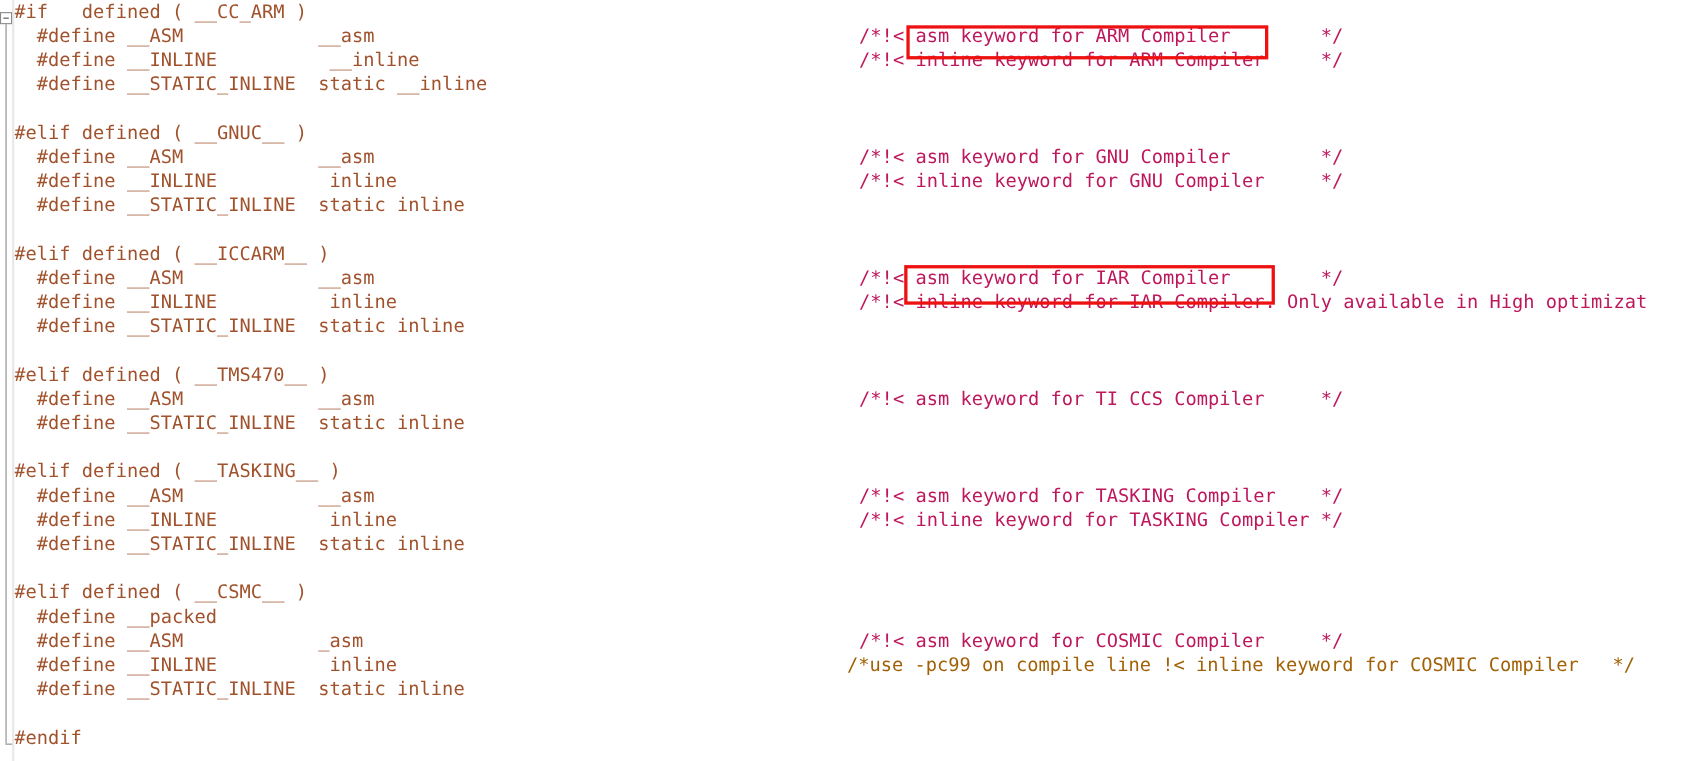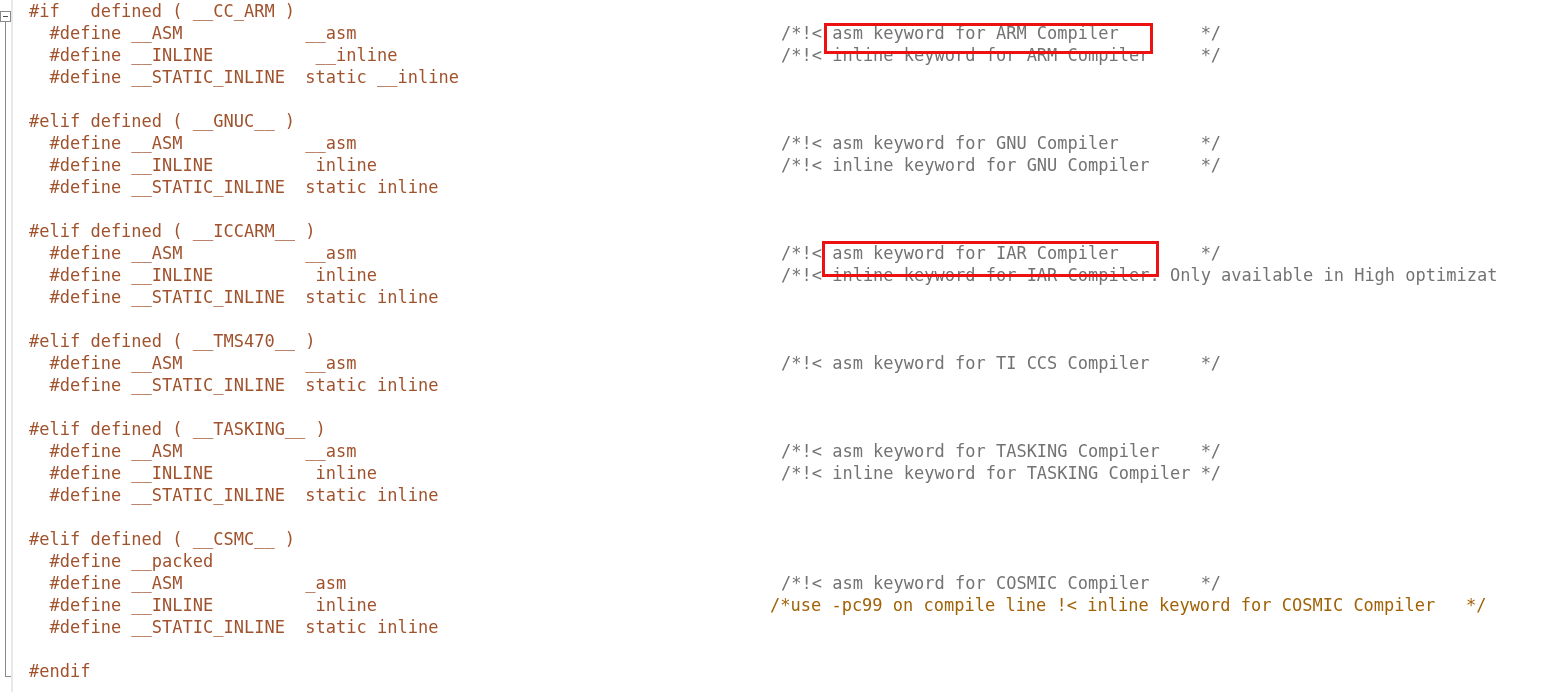--- a/index.html
+++ b/index.html
@@ -82,24 +82,23 @@
     white-space: pre;
     font-family: "DejaVu Sans Mono", "Liberation Mono", monospace;
     font-size: 17px;
     line-height: 22px;
     overflow: hidden;
   }
   .line {
     height: 22px;
     white-space: pre;
     position: relative;
-    padding-left: 16px;
   }
   .tok-pp    { color: #a0522d; }
-  .tok-cmt   { color: #737373; }
+  .tok-cmt   { color: #be185d; }
   .tok-cmt2  { color: #a16207; }
 
   
   .annot-box {
     position: absolute;
     border: 3px solid #ee1111;
     box-sizing: border-box;
     pointer-events: none;
     z-index: 5;
   }

